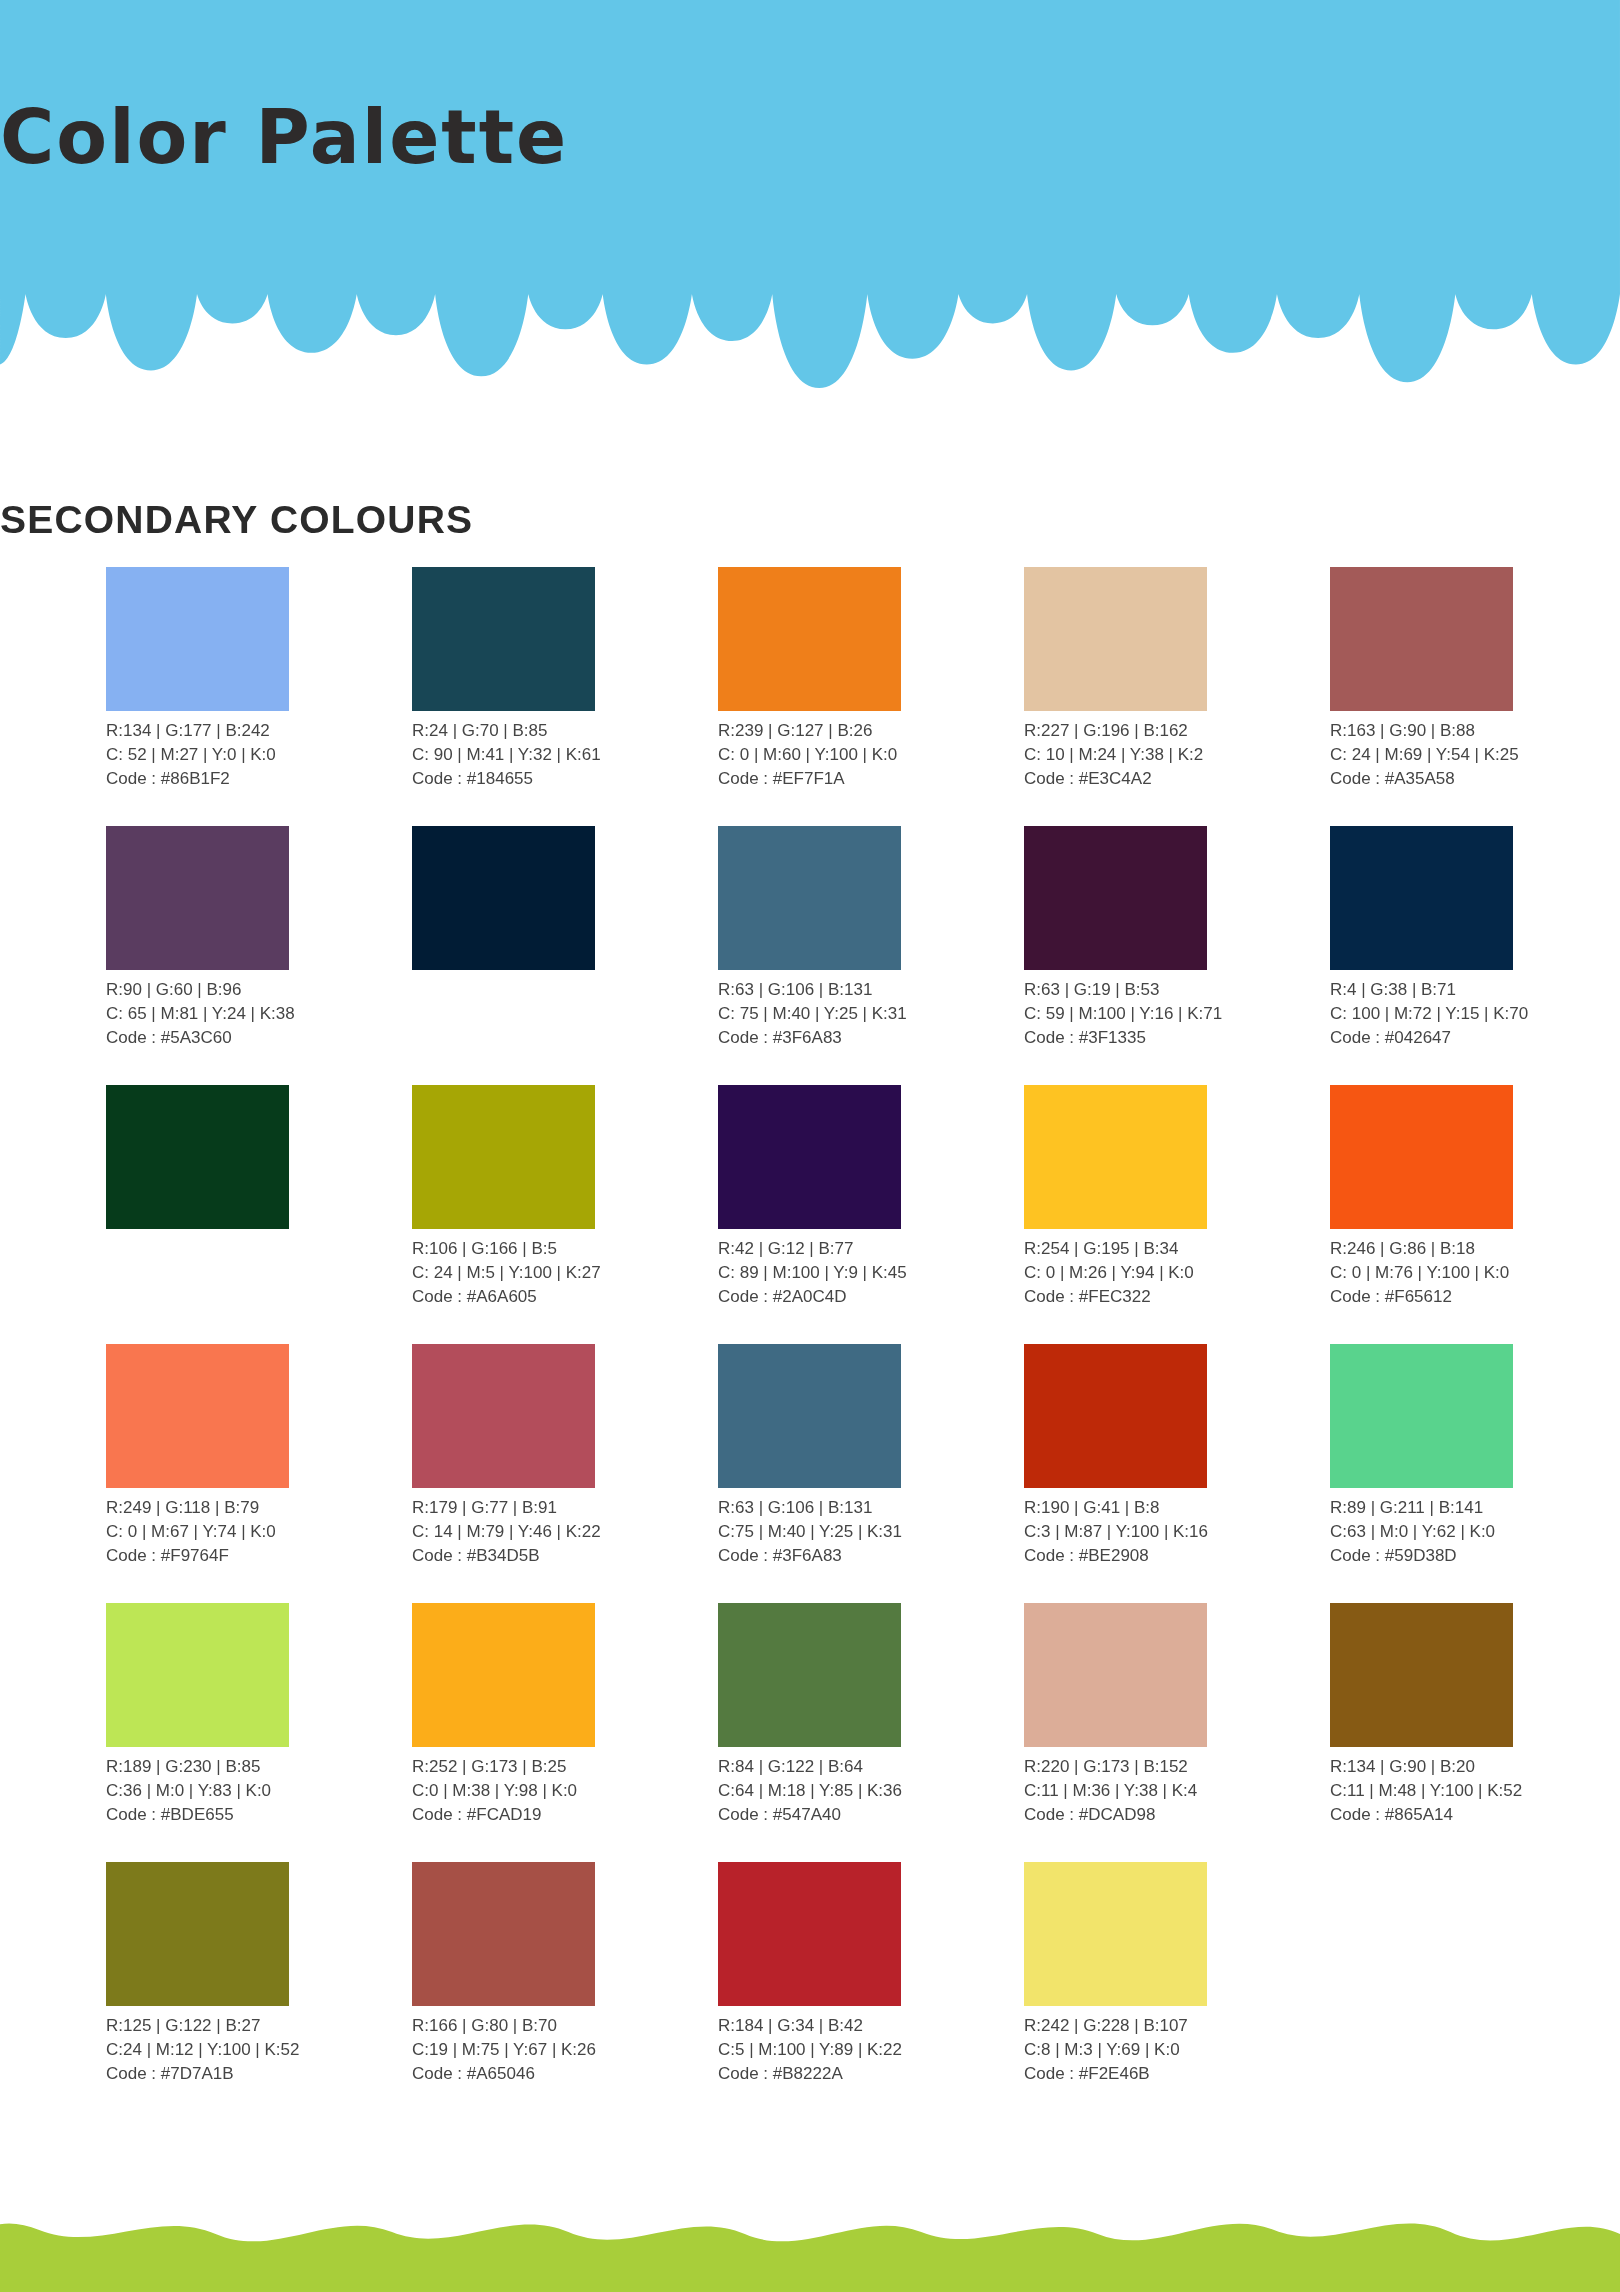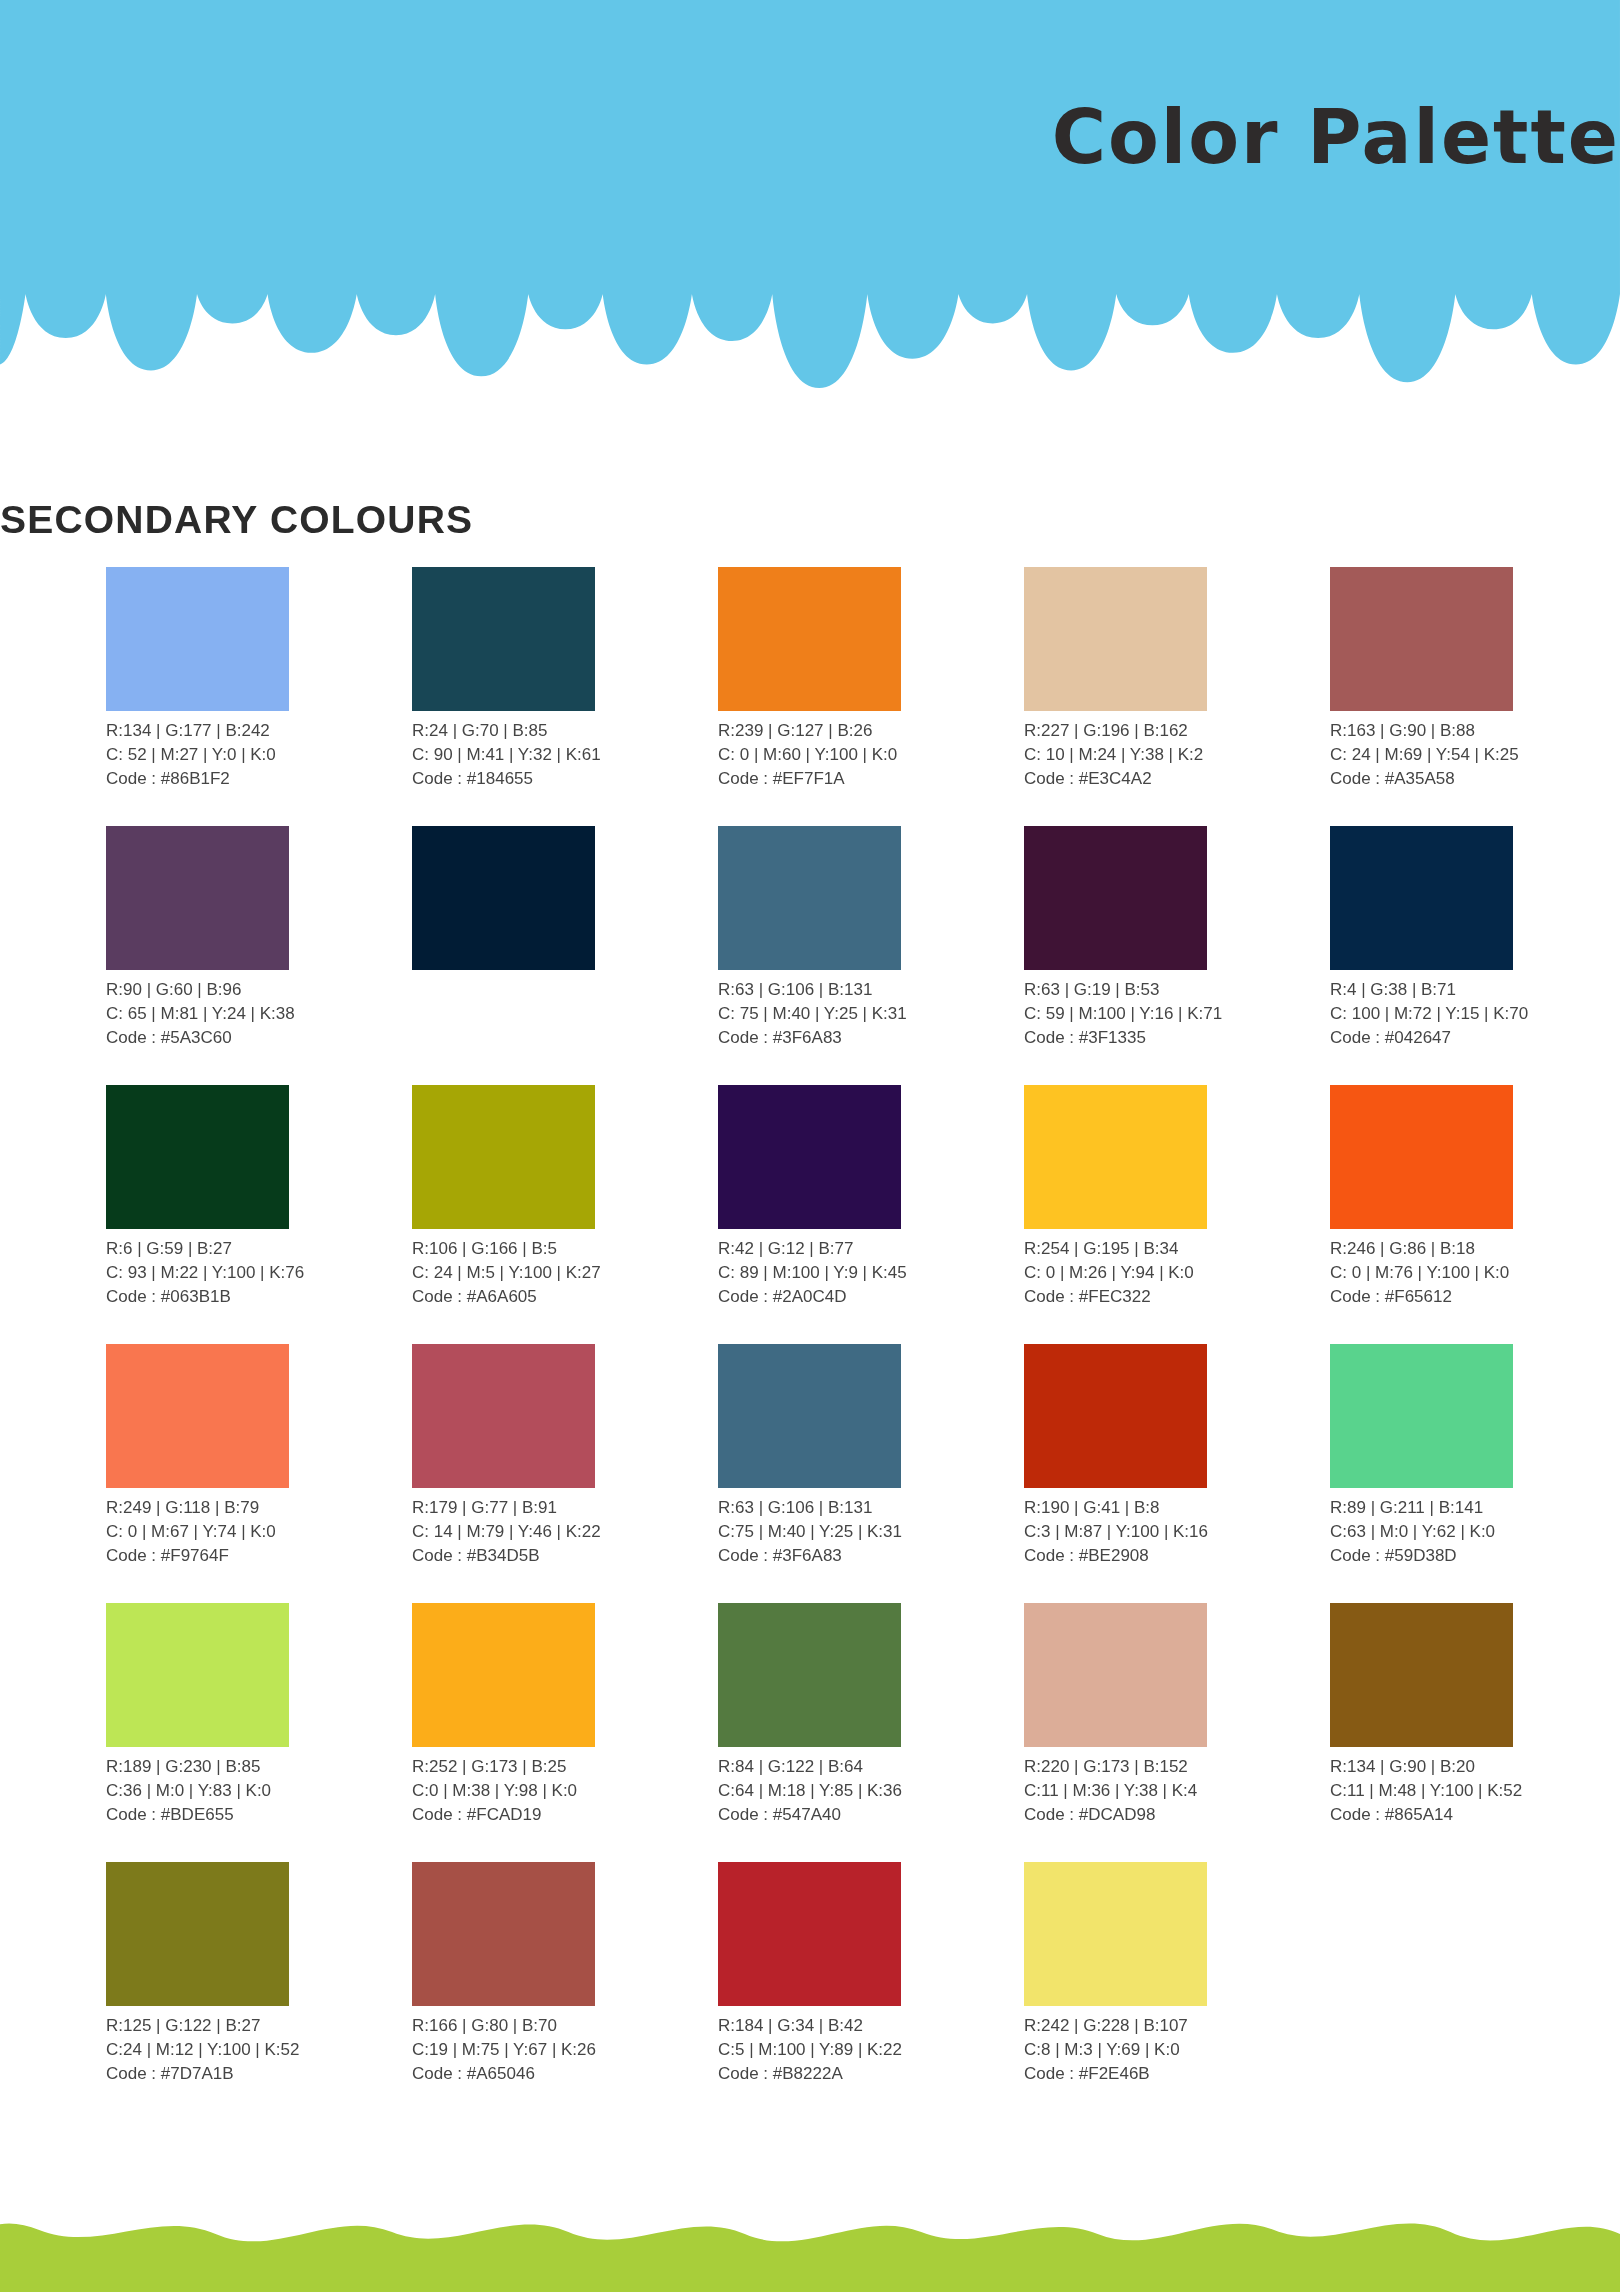--- a/index.html
+++ b/index.html
@@ -27,21 +27,21 @@
     position: absolute;
     left: 0;
     top: 0;
     display: block;
   }
   .page-title {
     position: absolute;
     left: 0;
     top: 94px;
     width: 1620px;
-    text-align: right;
+    text-align: left;
     font-family: "DejaVu Sans", sans-serif;
     font-weight: bold;
     font-size: 74px;
     letter-spacing: 2px;
     color: #2e2b2b;
     white-space: nowrap;
   }
 
   
   .section-heading {
@@ -230,25 +230,20 @@
     <div class="swatch-cell">
       <div class="swatch-chip" style="background: rgb(4, 38, 71);"></div>
       <div class="swatch-info">
         <span class="swatch-line">R:4 | G:38 | B:71</span>
         <span class="swatch-line">C: 100 | M:72 | Y:15 | K:70</span>
         <span class="swatch-line">Code : #042647</span>
       </div>
     </div>
     <div class="swatch-cell">
       <div class="swatch-chip" style="background: rgb(6, 59, 27);"></div>
-      <div class="swatch-info">
-        <span class="swatch-line">R:6 | G:59 | B:27</span>
-        <span class="swatch-line">C: 93 | M:22 | Y:100 | K:76</span>
-        <span class="swatch-line">Code : #063B1B</span>
-      </div>
     </div>
     <div class="swatch-cell">
       <div class="swatch-chip" style="background: rgb(166, 166, 5);"></div>
       <div class="swatch-info">
         <span class="swatch-line">R:106 | G:166 | B:5</span>
         <span class="swatch-line">C: 24 | M:5 | Y:100 | K:27</span>
         <span class="swatch-line">Code : #A6A605</span>
       </div>
     </div>
     <div class="swatch-cell">

